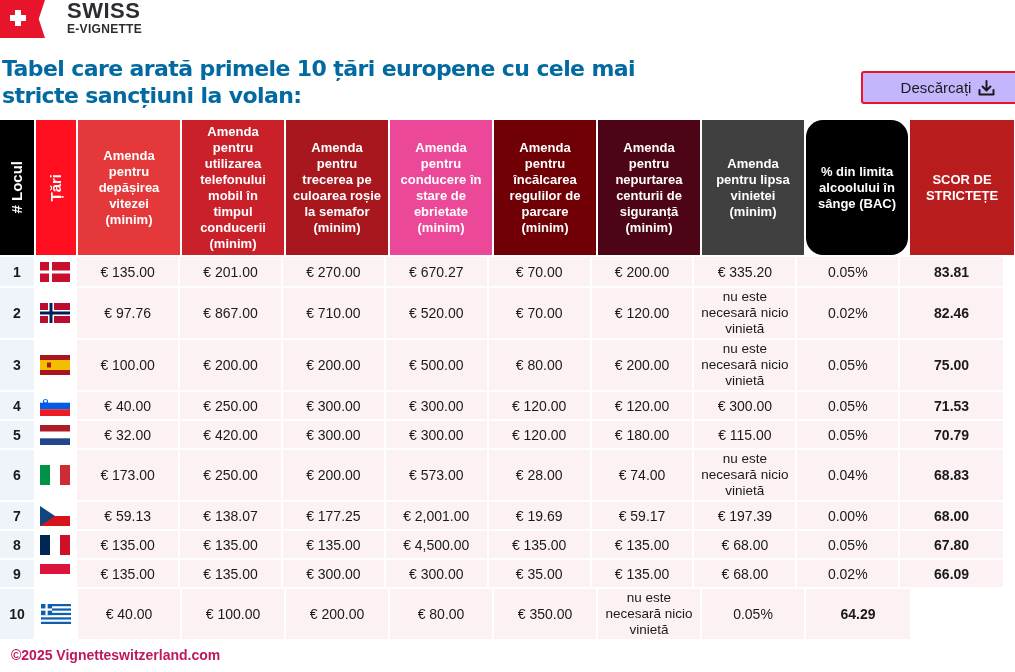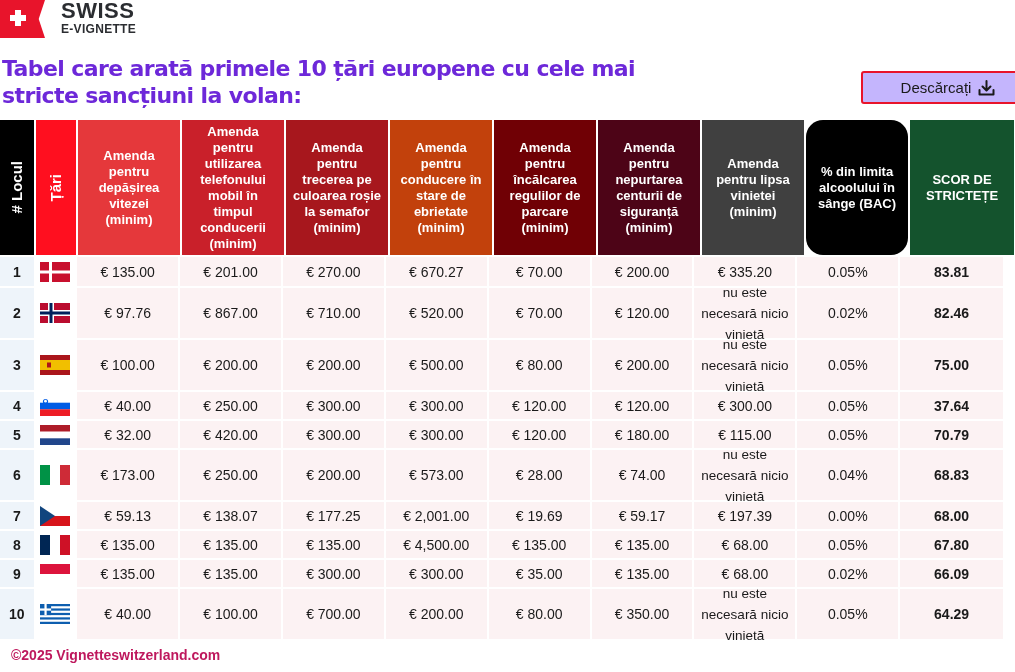--- a/index.html
+++ b/index.html
@@ -4,47 +4,47 @@
 <style>
   * { box-sizing: border-box; margin: 0; padding: 0; }
   html, body { width: 1015px; height: 672px; background: #ffffff; overflow: hidden; }
   body { font-family: "Liberation Sans", "DejaVu Sans", sans-serif; color: #1a1a1a; position: relative; }
 
   .logo { position: absolute; left: 0; top: 0; height: 40px; display: flex; align-items: center; }
   .logo-flag { width: 45px; height: 38px; background: #e8142b; position: relative;
     clip-path: polygon(0 0, 100% 0, 86% 50%, 100% 100%, 0 100%); margin-top: -2px; }
   .logo-flag .cross-v { position: absolute; left: 15px; top: 10px; width: 6px; height: 16px; background: #fff; }
   .logo-flag .cross-h { position: absolute; left: 10px; top: 15px; width: 16px; height: 6px; background: #fff; }
-  .logo-text { margin-left: 16px; line-height: 1; color: #2b2d31; font-weight: bold; }
+  .logo-text { margin-left: 22px; line-height: 1; color: #2b2d31; font-weight: bold; }
   .logo-text .l1 { font-size: 22px; letter-spacing: 0.5px; display: block; margin-top: -6px; }
   .logo-text .l2 { font-size: 12px; letter-spacing: 0.3px; display: block; margin-top: 1px; }
 
   .title { position: absolute; left: 2px; top: 55px; width: 640px; font-size: 22px; font-weight: bold;
-    line-height: 27px; color: #6d28d9; font-family: "DejaVu Sans", sans-serif; letter-spacing: -0.6px; }
+    line-height: 27px; color: #0369a1; font-family: "DejaVu Sans", sans-serif; letter-spacing: -0.6px; }
 
   .download-btn { position: absolute; left: 840px; top: 71px; width: 174px; height: 33px;
     border: 2px solid #e8142b; border-radius: 3px; background: #c4b5fd; display: flex;
     align-items: center; justify-content: center; font-size: 15px; color: #1a1a1a; cursor: pointer; margin-left: 21px; }
   .download-btn svg { margin-left: 7px; }
 
   .tbl { position: absolute; left: 0; top: 120px; width: 1015px; }
   .hdr { display: flex; height: 135px; }
   .hc { height: 135px; margin-right: 2px; display: flex; align-items: center; justify-content: center;
     text-align: center; color: #fff; font-weight: bold; font-size: 13px; line-height: 16px; padding: 16px 6px; }
   .hc.last { margin-right: 0; }
   .vert { writing-mode: vertical-rl; transform: rotate(180deg); font-size: 15px; }
 
   .row { display: flex; margin-top: 2px; }
   .cell { margin-right: 2px; display: flex; align-items: center; justify-content: center;
     text-align: center; font-size: 14px; background: #fcf2f3; color: #1a1a1a; }
   .cell.last { margin-right: 12px; }
   .cell.rank { background: #eef4fa; font-weight: bold; font-size: 14px; }
   .cell.flagc { background: #ffffff; }
   .cell.score { font-weight: bold; }
-  .cell.multi { font-size: 13.5px; line-height: 21px; }
+  .cell.multi { font-size: 13.5px; line-height: 16px; }
 
   .w-rank { width: 34px; } .w-flag { width: 40px; } .w-c { width: 102px; } .w-c9 { width: 104px; }
 
   .flag { width: 30px; height: 20px; position: relative; overflow: hidden; }
 
   .footer { position: absolute; left: 11px; top: 647px; font-size: 14px; font-weight: bold; color: #be185d; }
 </style>
 </head>
 <body>
 
@@ -79,36 +79,36 @@
       </div>
       <div class="hc w-c" style="background: rgb(229, 56, 59);">
         <span>Amenda pentru depășirea vitezei (minim)</span>
       </div>
       <div class="hc w-c" style="background: rgb(201, 32, 42);">
         <span>Amenda pentru utilizarea telefonului mobil în timpul conducerii (minim)</span>
       </div>
       <div class="hc w-c" style="background: rgb(167, 23, 29);">
         <span>Amenda pentru trecerea pe culoarea roșie la semafor (minim)</span>
       </div>
-      <div class="hc w-c" style="background: #c2410c;">
+      <div class="hc w-c" style="background: #ec4899;">
         <span>Amenda pentru conducere în stare de ebrietate (minim)</span>
       </div>
       <div class="hc w-c" style="background: rgb(112, 0, 5);">
         <span>Amenda pentru încălcarea regulilor de parcare (minim)</span>
       </div>
       <div class="hc w-c" style="background: rgb(77, 4, 23);">
         <span>Amenda pentru nepurtarea centurii de siguranță (minim)</span>
       </div>
       <div class="hc w-c" style="background: #404040;">
         <span>Amenda pentru lipsa vinietei (minim)</span>
       </div>
       <div class="hc w-c" style="background: rgb(0, 0, 0); border-radius: 17px;">
         <span>% din limita alcoolului în sânge (BAC)</span>
       </div>
-      <div class="hc w-c9 last" style="background: #14532d;">
+      <div class="hc w-c9 last" style="background: #b91c1c;">
         <span>SCOR DE STRICTEȚE</span>
       </div>
     </div>
   <div id="tbody">
       <div class="row" style="height: 29px;">
         <div class="cell rank w-rank">1</div>
         <div class="cell flagc w-flag">
           <div class="flag"><svg width="30" height="20" viewBox="0 0 30 20">
               <rect width="30" height="20" fill="#c8102e"></rect>
               <rect x="9" width="3" height="20" fill="#fff"></rect>
@@ -248,21 +248,21 @@
         <div class="cell w-c">
           <span>€ 120.00</span>
         </div>
         <div class="cell w-c">
           <span>€ 300.00</span>
         </div>
         <div class="cell w-c">
           <span>0.05%</span>
         </div>
         <div class="cell w-c9 last score">
-          <span>37.64</span>
+          <span>71.53</span>
         </div>
       </div>
       <div class="row" style="height: 27px;">
         <div class="cell rank w-rank">5</div>
         <div class="cell flagc w-flag">
           <div class="flag"><svg width="30" height="20" viewBox="0 0 30 20">
               <rect width="30" height="6.7" fill="#ae1c28"></rect>
               <rect y="6.7" width="30" height="6.7" fill="#fff"></rect>
               <rect y="13.3" width="30" height="6.7" fill="#21468b"></rect>
             </svg></div>
@@ -457,23 +457,20 @@
               <rect y="4.44" width="11.1" height="2.22" fill="#fff"></rect>
             </svg></div>
         </div>
         <div class="cell w-c">
           <span>€ 40.00</span>
         </div>
         <div class="cell w-c">
           <span>€ 100.00</span>
         </div>
         <div class="cell w-c">
-          <span>€ 700.00</span>
-        </div>
-        <div class="cell w-c">
           <span>€ 200.00</span>
         </div>
         <div class="cell w-c">
           <span>€ 80.00</span>
         </div>
         <div class="cell w-c">
           <span>€ 350.00</span>
         </div>
         <div class="cell w-c multi">
           <span style="max-width: 92px;">nu este necesară nicio vinietă</span>

